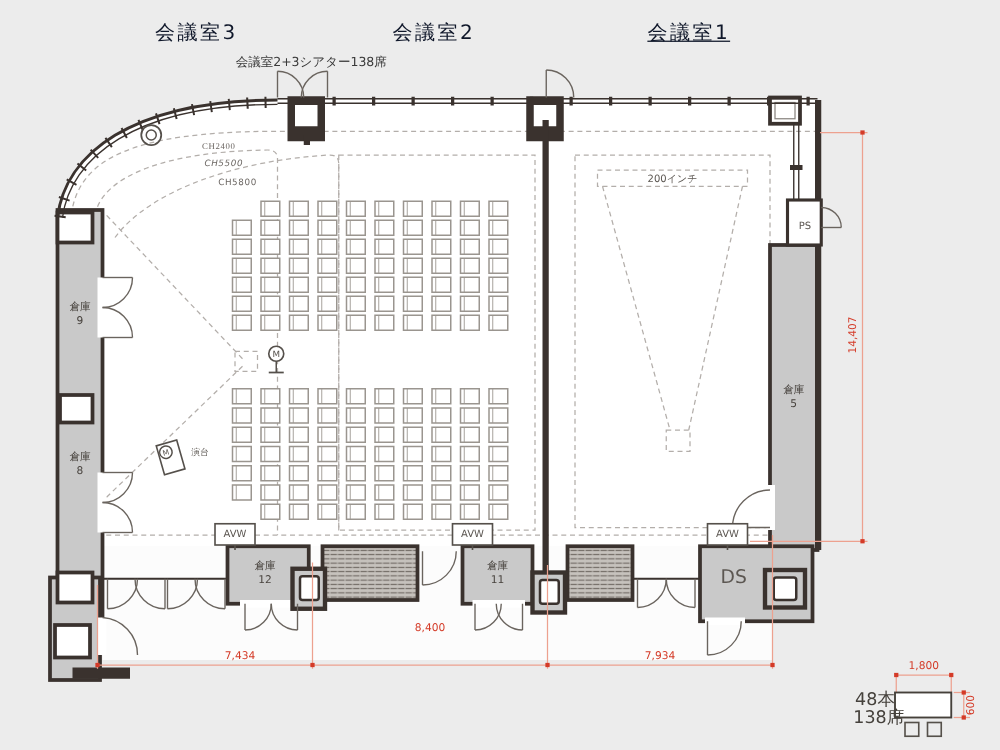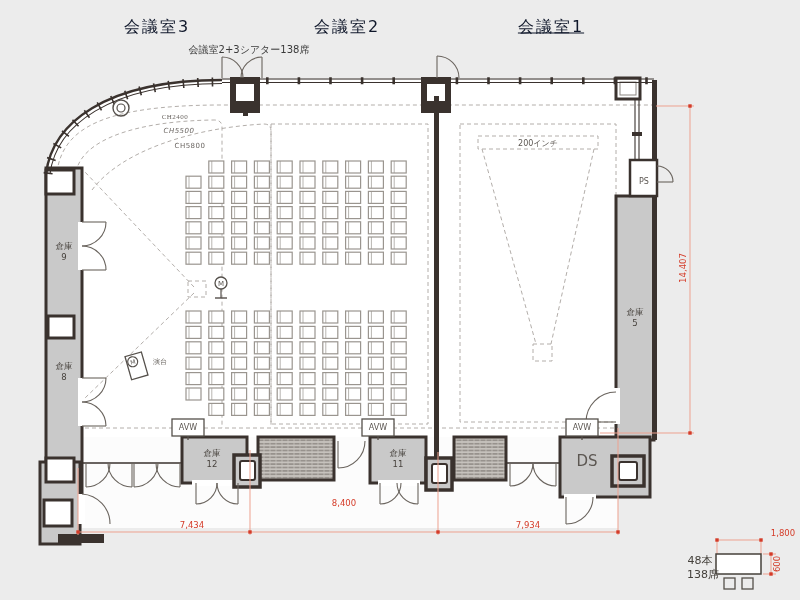--- a/index.html
+++ b/index.html
@@ -7,21 +7,21 @@
          font-family:"DejaVu Sans","Liberation Sans",sans-serif;}
   svg{position:absolute;left:0;top:0;}
   .lbl{position:absolute;transform:translate(-50%,-50%);white-space:nowrap;color:#3d3d3d;}
   .title{font-size:16px;letter-spacing:2px;color:#0f172a;}
   .sub{font-size:10px;color:#3a3a3a;}
   .ch{font-size:7px;color:#6b6662;letter-spacing:.5px;}
   .tiny{font-size:8px;color:#5c5752;}
   .room{font-size:8.5px;color:#47423d;text-align:center;line-height:1.25;}
   .red{font-size:8.5px;color:#d43b28;}
   .rot{transform:translate(-50%,-50%) rotate(-90deg);}
-  .legendtxt{font-size:11px;color:#45413c;text-align:center;}
+  .legendtxt{font-size:14px;color:#45413c;text-align:center;}
 </style>
 </head>
 <body>
 
 <div id="stage">
 
 <svg width="800" height="600" viewBox="0 0 800 600">
   <defs>
     <pattern id="hp" width="6" height="3.4" patternUnits="userSpaceOnUse">
       <rect width="6" height="3.4" fill="#c6c2bd"></rect>
@@ -547,19 +547,19 @@
 <div class="lbl tiny" style="left:644px;top:181px;">PS</div>
 <div class="lbl tiny" style="left:587px;top:461px;font-size:15px;">DS</div>
 <div class="lbl tiny" style="left:188px;top:427px;">AVW</div>
 <div class="lbl tiny" style="left:378px;top:427px;">AVW</div>
 <div class="lbl tiny" style="left:582px;top:427px;">AVW</div>
 
 <div class="lbl red" style="left:164px;top:525px;margin-left:28px;">7,434</div>
 <div class="lbl red" style="left:344px;top:503px;">8,400</div>
 <div class="lbl red" style="left:528px;top:525px;">7,934</div>
 <div class="lbl red rot" style="left:683px;top:268px;">14,407</div>
-<div class="lbl red" style="left:739px;top:533px;margin-left:44px;">1,800</div>
+<div class="lbl red" style="left:739px;top:533px;">1,800</div>
 <div class="lbl red rot" style="left:777px;top:564px;">600</div>
 
 <div class="lbl legendtxt" style="left:700px;top:560px;">48本</div>
 <div class="lbl legendtxt" style="left:703px;top:574px;">138席</div>
 
 </div>
 
 </body></html>

